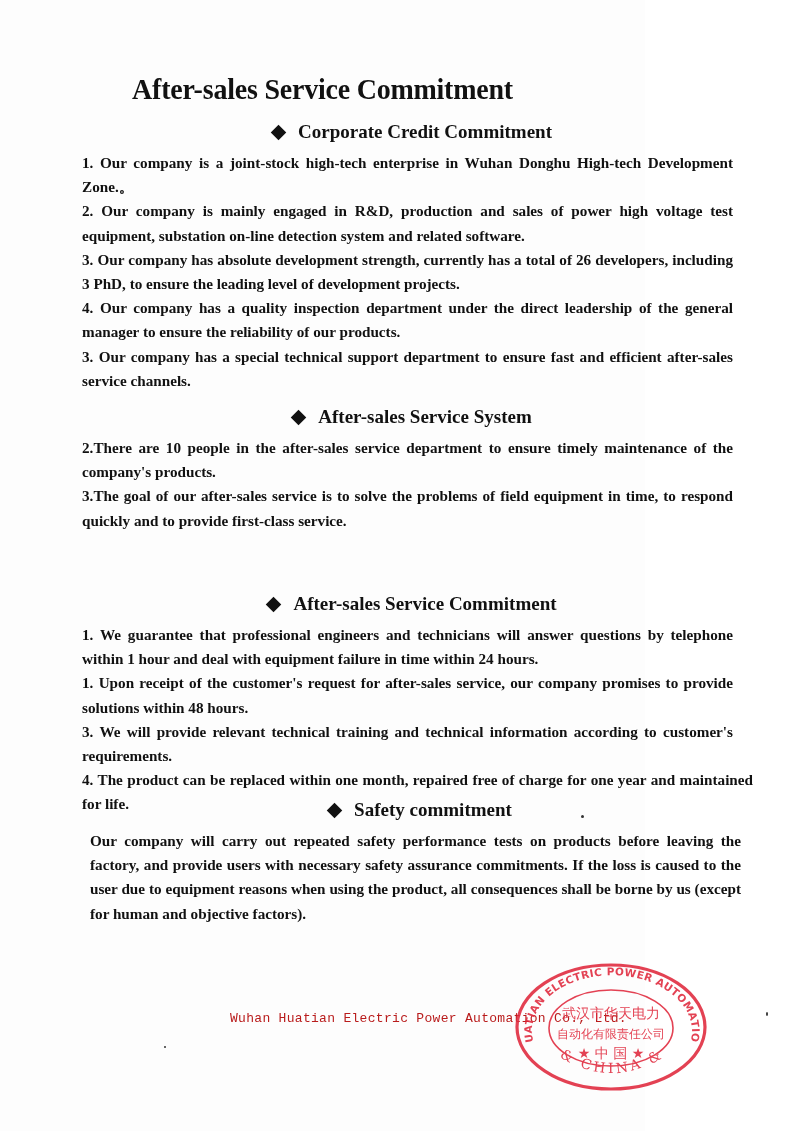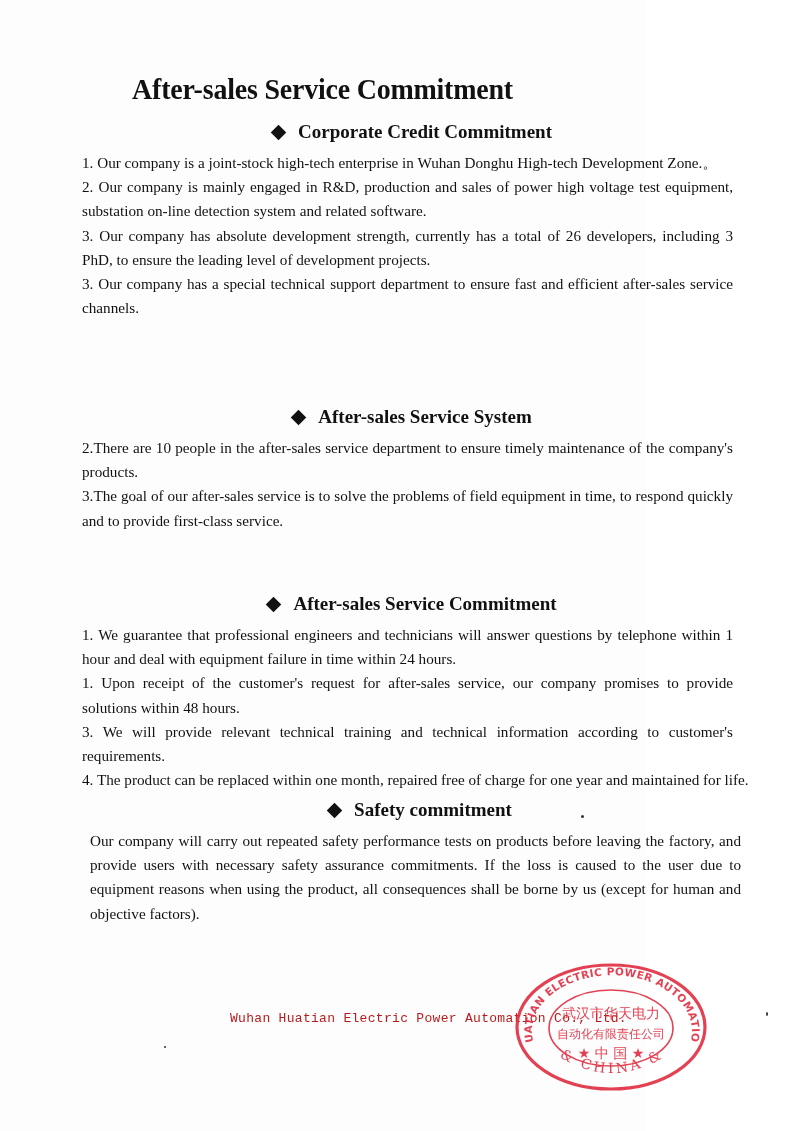--- a/index.html
+++ b/index.html
@@ -52,20 +52,21 @@
       background: #111;
       transform: rotate(45deg);
       margin-right: 14px;
       margin-left: 2px;
     }
     .para {
       font-size: 15.2px;
       line-height: 24.2px;
       text-align: justify;
       margin: 0;
+      font-weight: bold;
     }
     .para.wide { width: 671px; }
     .body-block { margin-top: 6px; }
 
     #sec1 { top: 119px; }
     #sec2 { top: 404px; }
     #sec3 { top: 591px; }
     #sec4 { top: 797px; margin-left: 8px; }
 
     .company {
@@ -103,20 +104,21 @@
 
   <div class="section" id="sec1">
     <div class="heading">
       <span class="diamond"></span>
       <span>Corporate Credit Commitment</span>
     </div>
     <div class="body-block">
       <p class="para">1. Our company is a joint-stock high-tech enterprise in Wuhan Donghu High-tech Development Zone.。</p>
       <p class="para">2. Our company is mainly engaged in R&amp;D, production and sales of power high voltage test equipment, substation on-line detection system and related software.</p>
       <p class="para">3. Our company has absolute development strength, currently has a total of 26 developers, including 3 PhD, to ensure the leading level of development projects.</p>
+      <p class="para">4. Our company has a quality inspection department under the direct leadership of the general manager to ensure the reliability of our products.</p>
       <p class="para">3. Our company has a special technical support department to ensure fast and efficient after-sales service channels.</p>
     </div>
   </div>
 
   <div class="section" id="sec2">
     <div class="heading">
       <span class="diamond"></span>
       <span>After-sales Service System</span>
     </div>
     <div class="body-block">

